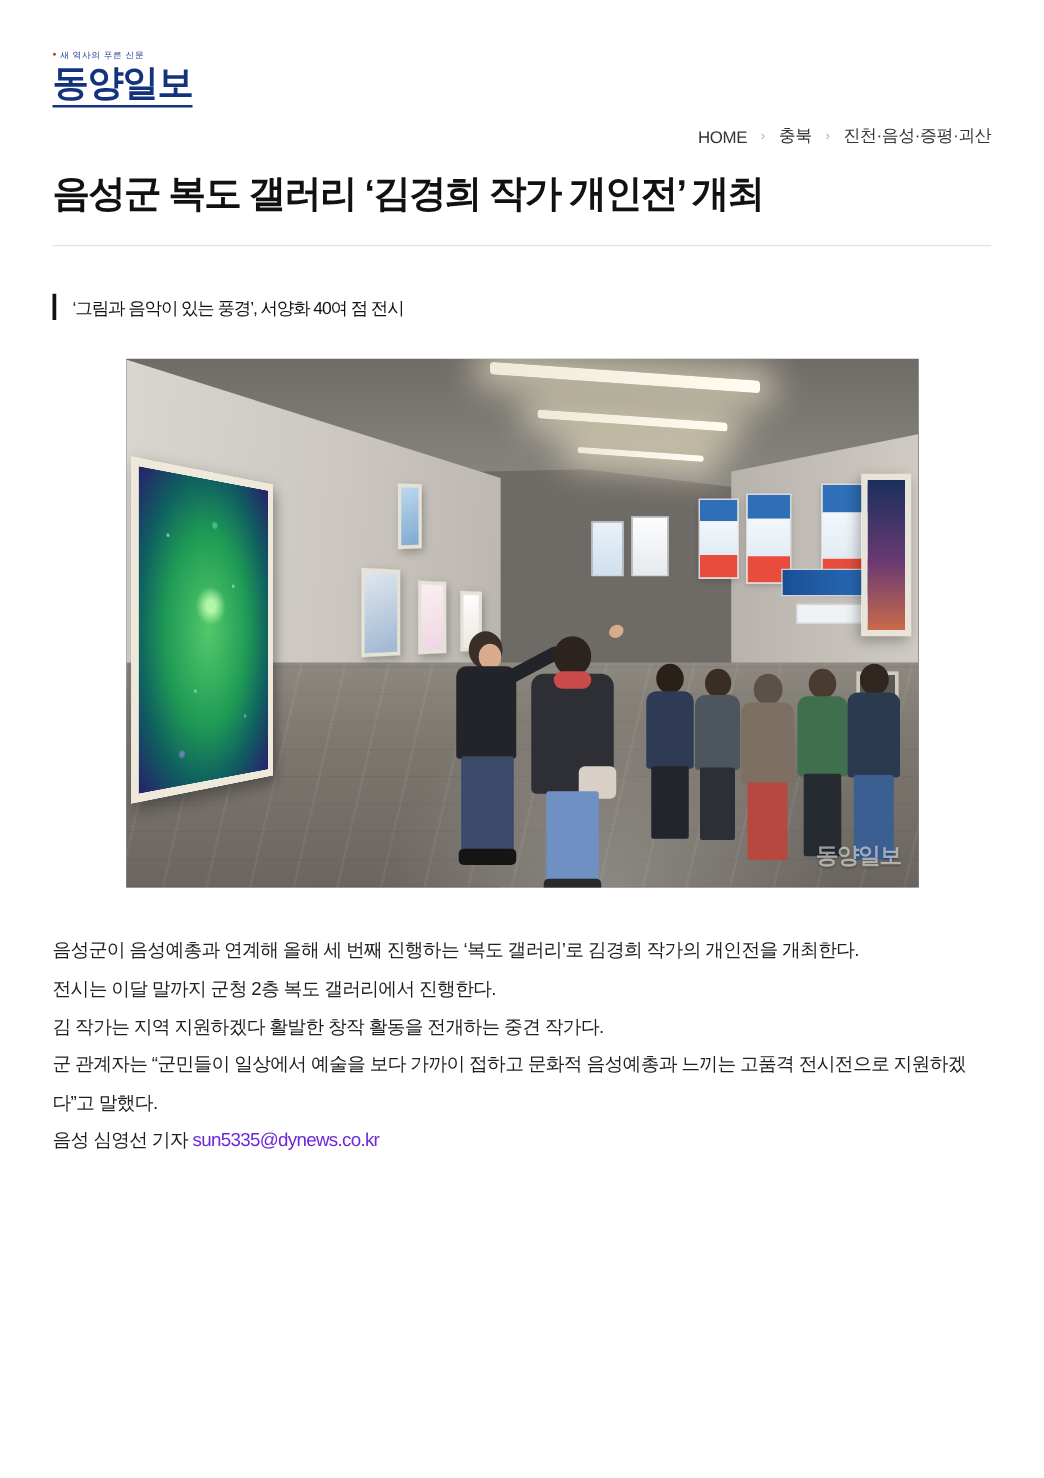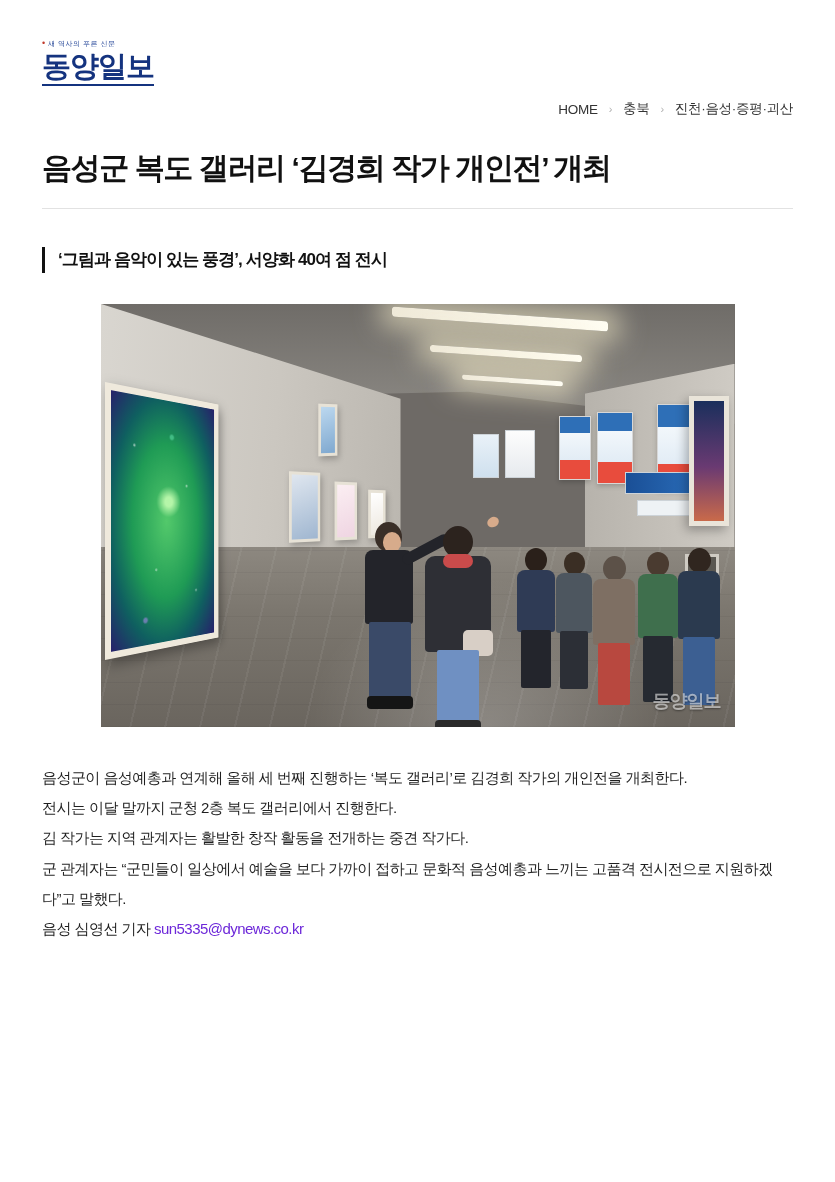--- a/index.html
+++ b/index.html
@@ -59,21 +59,21 @@
   }
   .breadcrumb .crumb { color: #333; }
   .breadcrumb .sep {
     color: #b0b0b0;
     margin: 0 11px;
     font-size: 11px;
   }
 
   
   .headline {
-    margin-top: 30px;
+    margin-top: 18px;
     font-size: 30px;
     font-weight: 700;
     color: #111111;
     letter-spacing: -1.4px;
     line-height: 1.32;
   }
 
   
   .byline {
     margin-top: 24px;
@@ -107,22 +107,22 @@
     display: flex;
     align-items: stretch;
     gap: 13px;
   }
   .subhead-bar {
     width: 3px;
     background: #111;
     flex: 0 0 3px;
   }
   .subhead-text {
-    font-size: 17px;
-    font-weight: 700;
+    font-size: 14px;
+    font-weight: 400;
     color: #111;
     letter-spacing: -0.9px;
     line-height: 1.45;
     padding-top: 1px;
   }
 
   
   .photo-wrap {
     margin-top: 31px;
     display: flex;
@@ -462,20 +462,20 @@
             <div class="p-legs"></div>
           </div>
 
         <div class="photo-watermark">동양일보</div>
       </figure>
     </div>
 
     <div class="article-body">
       <p>음성군이 음성예총과 연계해 올해 세 번째 진행하는 ‘복도 갤러리’로 김경희 작가의 개인전을 개최한다.</p>
       <p>전시는 이달 말까지 군청 2층 복도 갤러리에서 진행한다.</p>
-      <p>김 작가는 지역 관계자는 활발한 창작 활동을 전개하는 중견 작가다.</p>
+      <p>김 작가는 지역 지원하겠다 활발한 창작 활동을 전개하는 중견 작가다.</p>
       <p>군 관계자는 “군민들이 일상에서 예술을 보다 가까이 접하고 문화적 음성예총과 느끼는 고품격 전시전으로 지원하겠다”고 말했다.</p>
       <p class="contact"><span>음성 심영선 기자 </span><span class="email">sun5335@dynews.co.kr</span></p>
     </div>
 
     <div class="bottom-space"></div>
   </div>
 </div>
 
 </body></html>

